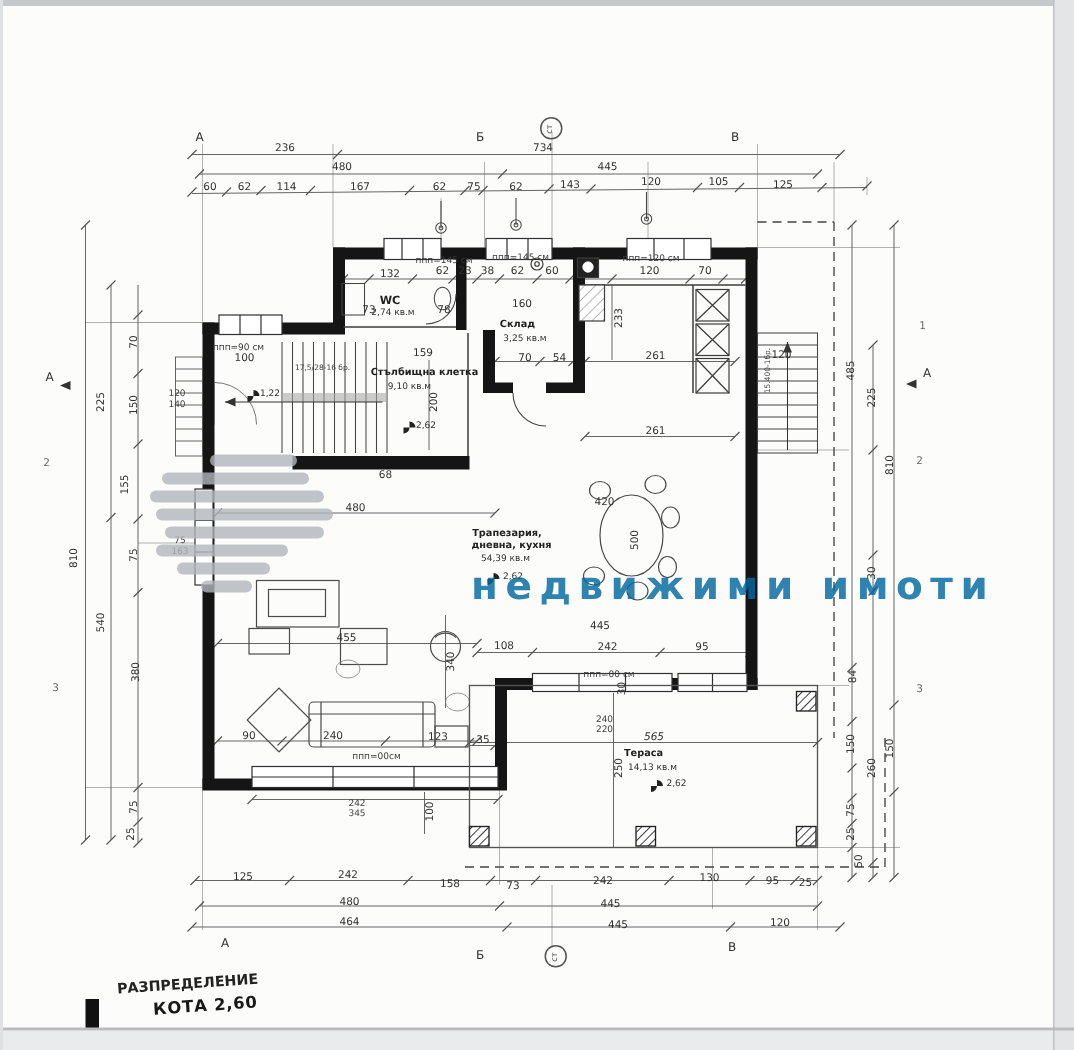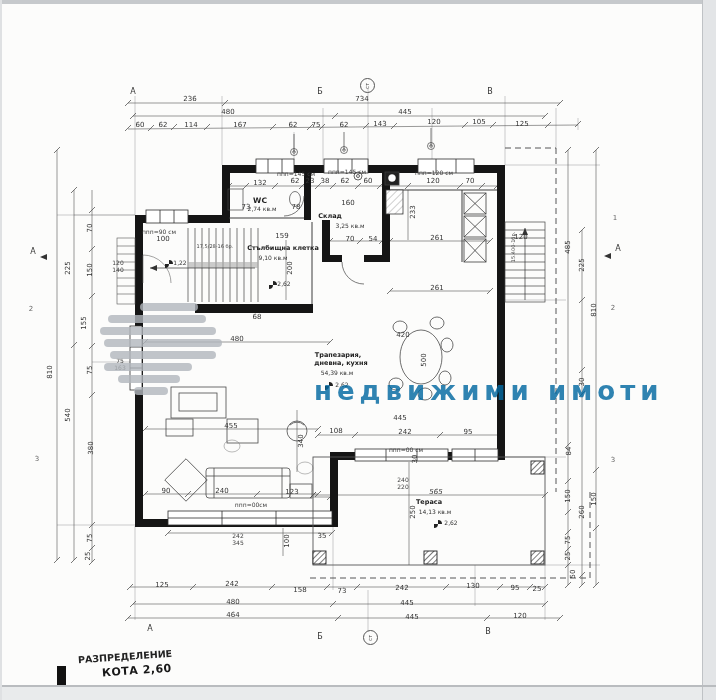--- a/index.html
+++ b/index.html
@@ -255,21 +255,21 @@
 
     <div class="t winlbl" style="left:296px;top:174px">ппп=145 см</div>
     <div class="t winlbl" style="left:347px;top:172px">ппп=145 см</div>
     <div class="t winlbl" style="left:434px;top:173px">ппп=120 см</div>
     <div class="t winlbl" style="left:159px;top:232px">ппп=90 см</div>
     <div class="t winlbl" style="left:251px;top:505px">ппп=00см</div>
     <div class="t winlbl" style="left:406px;top:450px">ппп=00 см</div>
 
     <div class="t room-n" style="left:260px;top:201px;font-size:7.5px">WC</div>
     <div class="t room-a" style="left:262px;top:209px">2,74 кв.м</div>
-    <div class="t room-n" style="left:330px;top:217px">Склад</div>
+    <div class="t room-n" style="left:345px;top:217px">Склад</div>
     <div class="t room-a" style="left:350px;top:226px">3,25 кв.м</div>
     <div class="t room-n" style="left:283px;top:249px">Стълбищна клетка</div>
     <div class="t room-a" style="left:273px;top:258px">9,10 кв.м</div>
     <div class="t room-n" style="left:338px;top:356px">Трапезария,</div>
     <div class="t room-n" style="left:341px;top:364px">дневна, кухня</div>
     <div class="t room-a" style="left:337px;top:373px">54,39 кв.м</div>
     <div class="t room-n" style="left:429px;top:503px">Тераса</div>
     <div class="t room-a" style="left:435px;top:512px">14,13 кв.м</div>
 
     <div class="t note" style="left:215px;top:246px">17,5/28-16 бр.</div>
@@ -347,21 +347,21 @@
       <div class="dim" style="left: 163px; top: 239px;">100</div>
       <div class="dim" style="left: 257px; top: 317px;">68</div>
       <div class="dim" style="left: 237px; top: 339px;">480</div>
       <div class="dim" style="left: 231px; top: 426px;">455</div>
       <div class="dim" style="left: 336px; top: 431px;">108</div>
       <div class="dim" style="left: 405px; top: 432px;">242</div>
       <div class="dim" style="left: 468px; top: 432px;">95</div>
       <div class="dim" style="left: 166px; top: 491px;">90</div>
       <div class="dim" style="left: 222px; top: 491px;">240</div>
       <div class="dim" style="left: 292px; top: 492px;">123</div>
-      <div class="dim" style="left: 322px; top: 494px; margin-top: 42px;">35</div>
+      <div class="dim" style="left: 322px; top: 494px;">35</div>
       <div class="dim" style="left: 403px; top: 335px;">420</div>
       <div class="dim" style="left: 400px; top: 418px;">445</div>
       <div class="dim" style="left: 436px; top: 492px; font-style: italic;">565</div>
       <div class="dim sm" style="left: 403px; top: 480px;">240</div>
       <div class="dim sm" style="left: 403px; top: 487px;">220</div>
       <div class="dim" style="left: 521px; top: 237px;">120</div>
       <div class="dim sm" style="left: 238px; top: 536px;">242</div>
       <div class="dim sm" style="left: 238px; top: 543px;">345</div>
       <div class="dim sm" style="left: 118px; top: 263px;">120</div>
       <div class="dim sm" style="left: 118px; top: 270px;">140</div>

